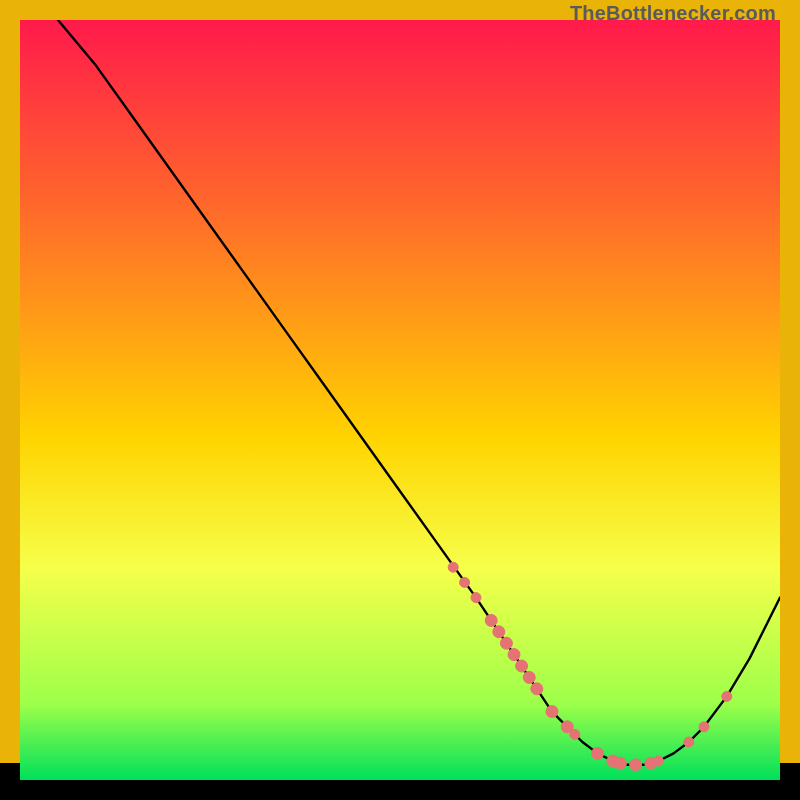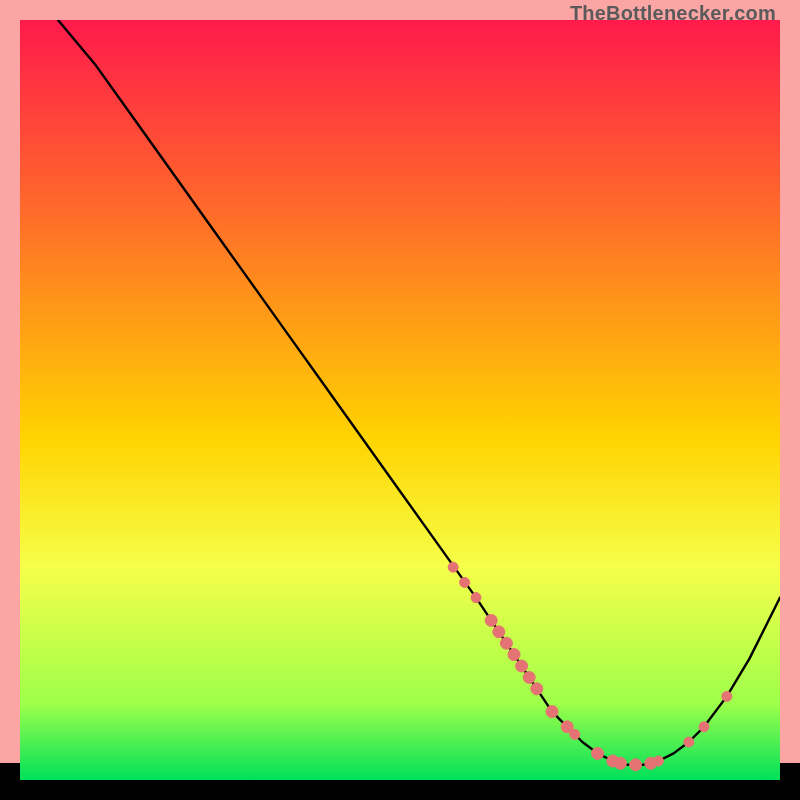--- a/index.html
+++ b/index.html
@@ -1,21 +1,21 @@
 <!DOCTYPE html>
 <html><head>
 <meta charset="utf-8">
 <style>
   * { margin: 0; padding: 0; box-sizing: border-box; }
   html, body { width: 800px; height: 800px; overflow: hidden; background: #000; }
   .stage {
     position: relative;
     width: 800px;
     height: 763px;
-    background: #fca5a5;
+    background: #eab308;
   }
   .plot-box {
     position: absolute;
     left: 20px;
     top: 20px;
     width: 760px;
     height: 760px;
   }
   .gradient {
     position: absolute;

